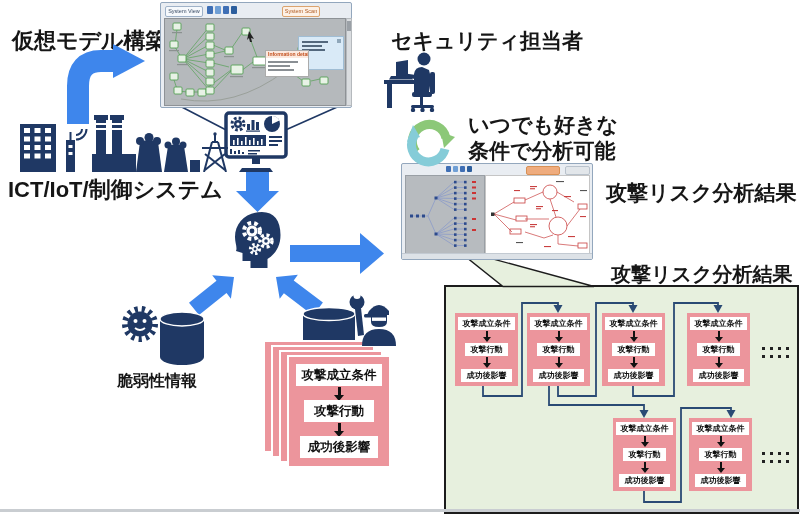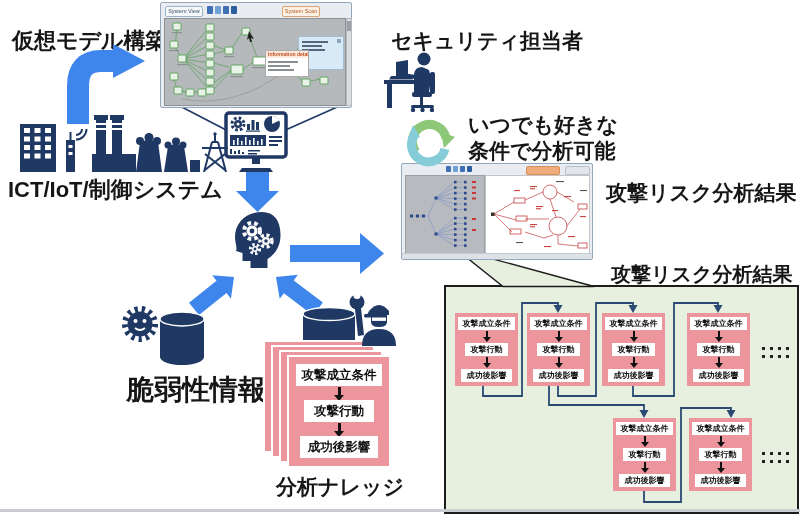--- a/index.html
+++ b/index.html
@@ -90,22 +90,21 @@
       <polygon points="731,418 726.5,410 735.5,410"></polygon>
     </g>
   </svg>
 
   <div class="lbl" style="left:12px;top:26px;font-size:22px;">仮想モデル構築</div>
   <div class="lbl" style="left:8px;top:175px;font-size:22px;">ICT/IoT/制御システム</div>
   <div class="lbl" style="left:468px;top:111px;font-size:21px;">いつでも好きな</div>
   <div class="lbl" style="left:391px;top:27px;font-size:21px;">セキュリティ担当者</div>
   <div class="lbl" style="left:606px;top:179px;font-size:21px;">攻撃リスク分析結果</div>
   <div class="lbl" style="left:468px;top:137px;font-size:21px;">条件で分析可能</div>
-  <div class="lbl" style="left:126px;top:371px;font-size:28px;">脆弱性情報</div>
-  <div class="lbl" style="left:276px;top:473px;font-size:21px;">分析ナレッジ</div>
+  <div class="lbl" style="left:117px;top:371px;font-size:16px;">脆弱性情報</div>
   <div class="lbl" style="left:611px;top:261px;font-size:20px;">攻撃リスク分析結果</div>
 
   <div class="win" style="left:160px;top:2px;width:190px;height:104px;">
     <div class="btn" style="left:4px;top:3px;width:36px;height:9px;">System View</div>
     <span class="tbicon" style="left:46px;top:3px;"></span>
     <span class="tbicon" style="left:54px;top:3px;background:#6f9fd5;"></span>
     <span class="tbicon" style="left:62px;top:3px;"></span>
     <span class="tbicon" style="left:70px;top:3px;background:#2c5e9d;"></span>
     <div class="btn orange" style="left:121px;top:3px;width:36px;height:9px;">System Scan</div>
     <div class="canvas1">

